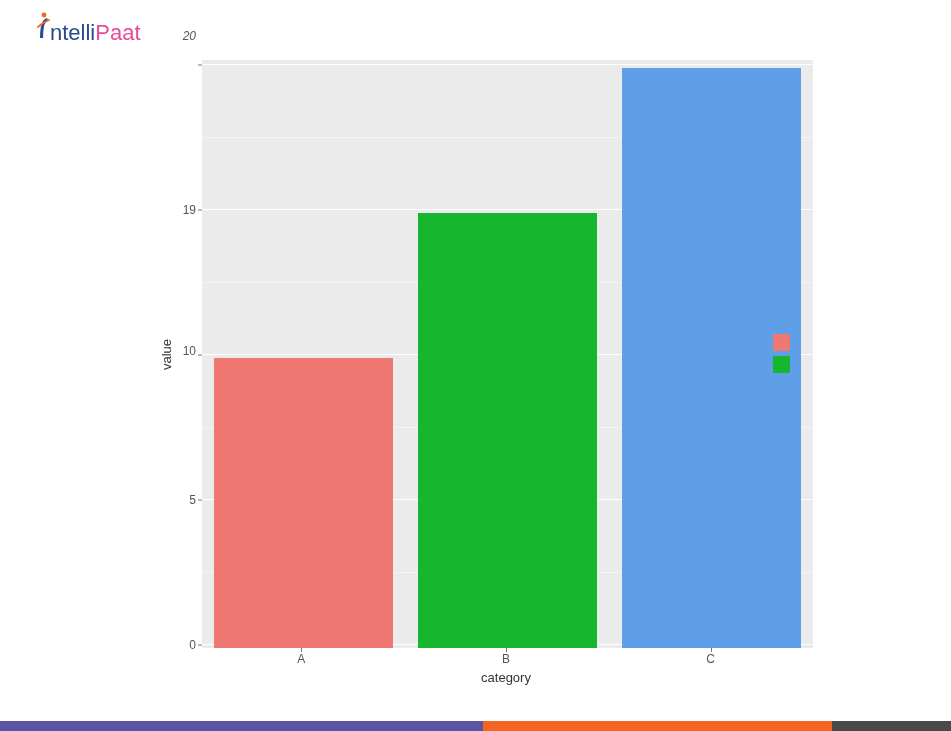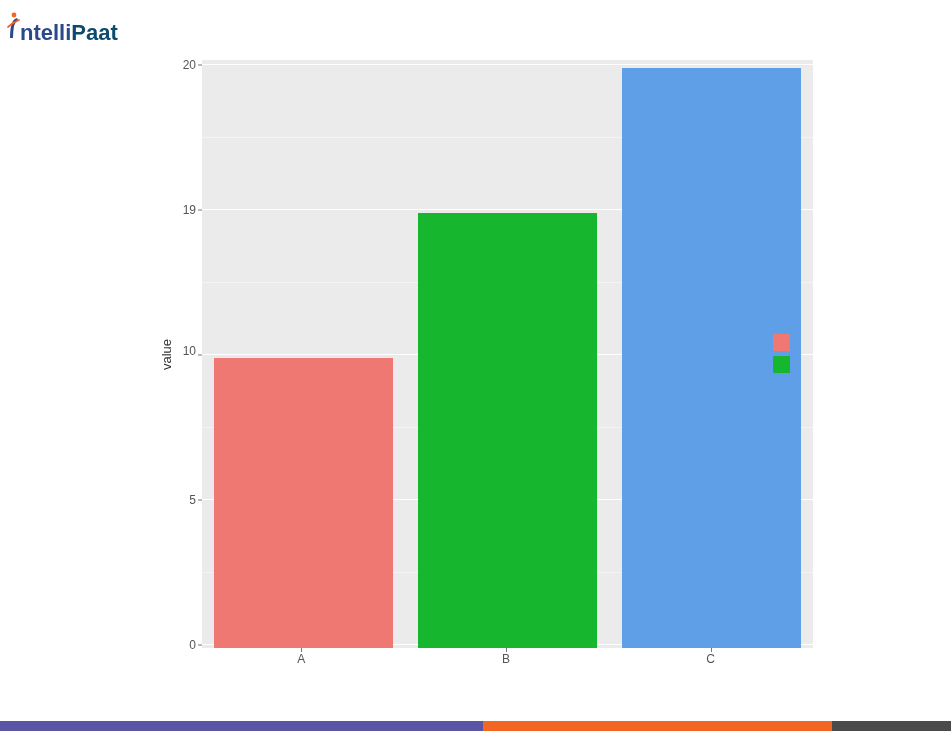--- a/index.html
+++ b/index.html
@@ -9,34 +9,34 @@
       width: 951px;
       height: 731px;
       position: relative;
       overflow: hidden;
     }
 
     
     .logo {
       position: absolute;
       top: 12px;
-      left: 4px;
+      left: 34px;
       display: flex;
       align-items: baseline;
-      font-weight: bold;
+      font-weight: normal;
       font-size: 22px;
       color: #2b4a8b;
     }
     .logo-icon {
       position: relative;
       width: 18px;
       height: 28px;
       margin-right: -2px;
     }
-    .logo-orange { color: #0c4a6e; }
+    .logo-orange { color: #ec4899; }
 
     
     .chart-wrap {
       position: absolute;
       left: 153px;
       top: 60px;
       width: 660px;
     }
     .axes-row {
       display: flex;
@@ -164,21 +164,21 @@
     <div class="ylabel">value</div>
     <div class="y-ticks" id="y-ticks">
         <div class="y-tick" style="bottom: 3px;">0</div>
         <div class="y-tick-mark" style="bottom: 3px;"></div>
         <div class="y-tick" style="bottom: 148px;">5</div>
         <div class="y-tick-mark" style="bottom: 148px;"></div>
         <div class="y-tick" style="bottom: 297px;">10</div>
         <div class="y-tick-mark" style="bottom: 293px;"></div>
         <div class="y-tick" style="bottom: 438px;">19</div>
         <div class="y-tick-mark" style="bottom: 438px;"></div>
-        <div class="y-tick" style="bottom: 583px;">20</div>
+        <div class="y-tick" style="bottom: 612px; font-style: italic;">20</div>
         <div class="y-tick-mark" style="bottom: 583px;"></div>
       </div>
     <div class="panel" id="plot-panel">
         <div class="gridline" style="bottom: 583px;"></div>
         <div class="gridline minor" style="bottom: 510.5px;"></div>
         <div class="gridline" style="bottom: 438px;"></div>
         <div class="gridline minor" style="bottom: 365.5px;"></div>
         <div class="gridline" style="bottom: 293px;"></div>
         <div class="gridline minor" style="bottom: 220.5px;"></div>
         <div class="gridline" style="bottom: 148px;"></div>
@@ -192,20 +192,21 @@
     </div>
   </div>
   <div class="x-ticks" id="x-ticks">
       <div class="x-tick" style="left: 16.6667%;">A</div>
       <div class="x-tick-mark" style="left: 16.6667%;"></div>
       <div class="x-tick" style="left: 50%;">B</div>
       <div class="x-tick-mark" style="left: 50%;"></div>
       <div class="x-tick" style="left: 83.3333%;">C</div>
       <div class="x-tick-mark" style="left: 83.3333%;"></div>
     </div>
+  <div class="xlabel">category</div>
 </div>
 
 <div class="legend" id="legend">
     <div class="legend-swatch" title="A" style="background: rgb(239, 120, 114);"></div>
     <div class="legend-swatch" title="B" style="background: rgb(23, 182, 47);"></div>
     <div class="legend-swatch" title="C" style="background: rgb(95, 159, 232);"></div>
   </div>
 
 <div class="footer-bar" id="footer-bar">
     <div class="footer-seg" style="width: 50.8%; background: rgb(90, 84, 164);"></div>

